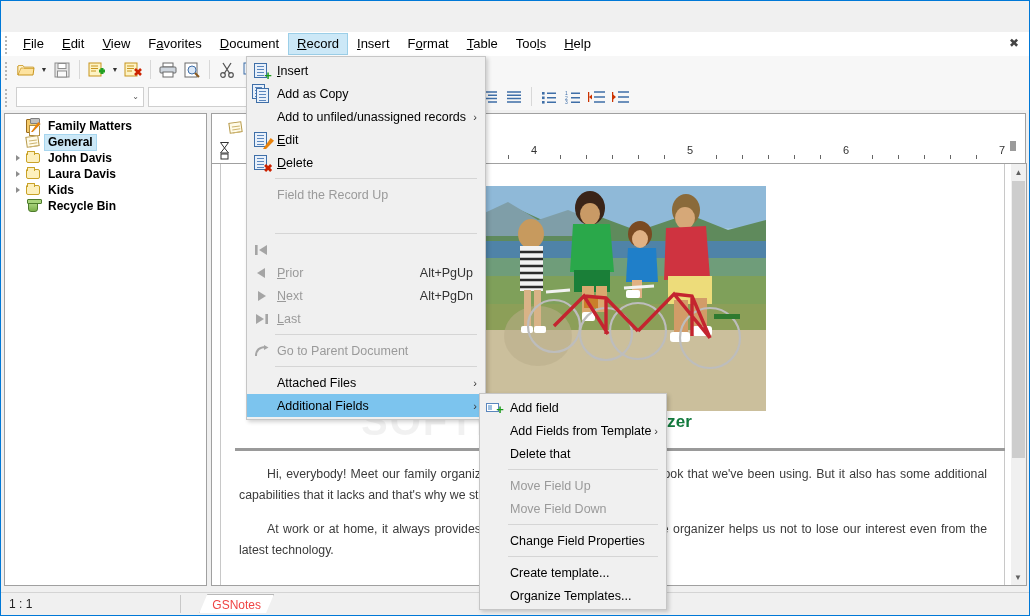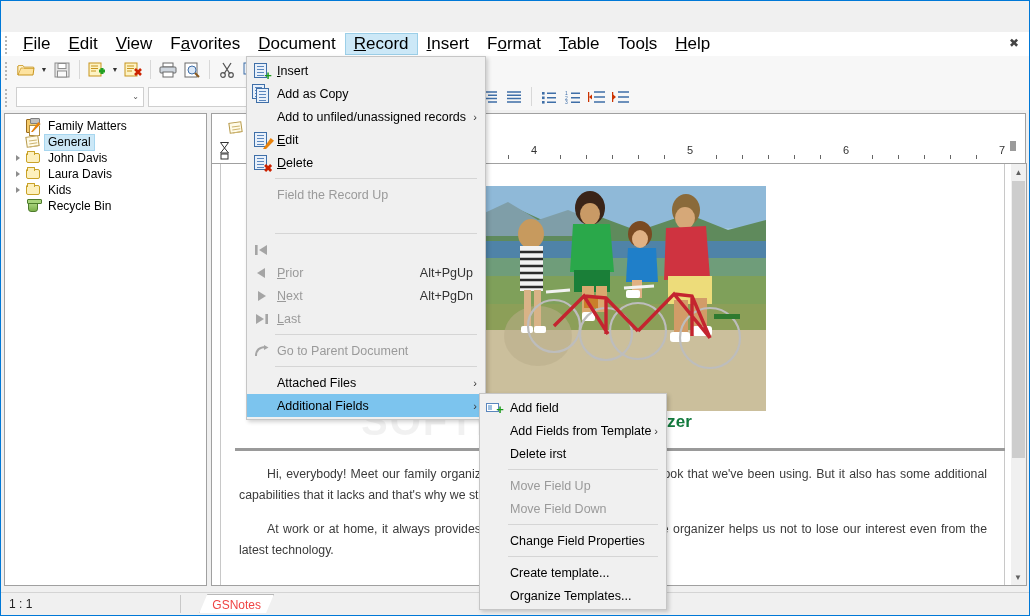--- a/index.html
+++ b/index.html
@@ -62,21 +62,21 @@
     display: flex; align-items: center;
     border-bottom: 1px solid #ffffff;
   }
   .grip {
     width: 8px; height: 20px; margin-left: 2px; margin-right: 3px;
     background-image: radial-gradient(#b5b5b5 40%, transparent 41%);
     background-size: 4px 4px; background-position: 1px 1px;
     background-repeat: repeat-y;
   }
   .menu-item {
-    padding: 4px 9px; font-size: 17px; color: #000; height: 22px;
+    padding: 4px 9px; font-size: 13px; color: #000; height: 22px;
     display: flex; align-items: center; white-space: nowrap;
   }
   .menu-item.active { background: #cce8f7; border: 1px solid #9ccfe8; padding: 3px 8px; }
   .menu-item u { text-decoration: underline; }
   .menubar-close {
     position: absolute; right: 8px; top: 4px; font-size: 12px; color: #444;
     width: 14px; height: 14px; line-height: 14px; text-align: center;
   }
 
   
@@ -102,21 +102,21 @@
     padding-right: 4px; font-size: 11px; color: #555;
   }
   .combo .cv { flex: 1; padding-left: 4px; color: #000; text-align: left; }
   .caret { font-size: 8px; color: #555; }
 
   
   .leftpanel {
     position: absolute; left: 3px; top: 112px; width: 203px; height: 473px;
     background: #ffffff; border: 1px solid #a0a0a0;
   }
-  .tree { padding: 4px 0 0 4px; }
+  .tree { padding: 4px 0 0 4px; font-weight: bold; }
   .tree-row {
     display: flex; align-items: center; height: 16px; padding-left: 2px; font-size: 12px;
   }
   .tw { width: 14px; height: 16px; display: flex; align-items: center; justify-content: center; }
   .chev { width: 0; height: 0; border-left: 4px solid #8d8d8d; border-top: 3.5px solid transparent; border-bottom: 3.5px solid transparent; }
   .ico { width: 17px; height: 16px; position: relative; margin-right: 3px; flex: 0 0 auto; }
   .folder {
     position: absolute; left: 1px; top: 3px; width: 14px; height: 10px;
     background: #fdf0bd; border: 1px solid #c9a227; border-radius: 1px 2px 2px 2px;
   }
@@ -847,21 +847,21 @@
     </div>
 
     <div class="menu-row">
       <div class="mi-icon"></div>
       <div class="mi-label">Add Fields from Template</div>
       <div class="mi-sub">›</div>
     </div>
 
     <div class="menu-row">
       <div class="mi-icon"></div>
-      <div class="mi-label">Delete irst</div>
+      <div class="mi-label">Delete that</div>
     </div>
 
     <div class="menu-sep"></div>
 
     <div class="menu-row disabled">
       <div class="mi-icon"></div>
       <div class="mi-label">Move Field Up</div>
     </div>
     <div class="menu-row disabled">
       <div class="mi-icon"></div>

